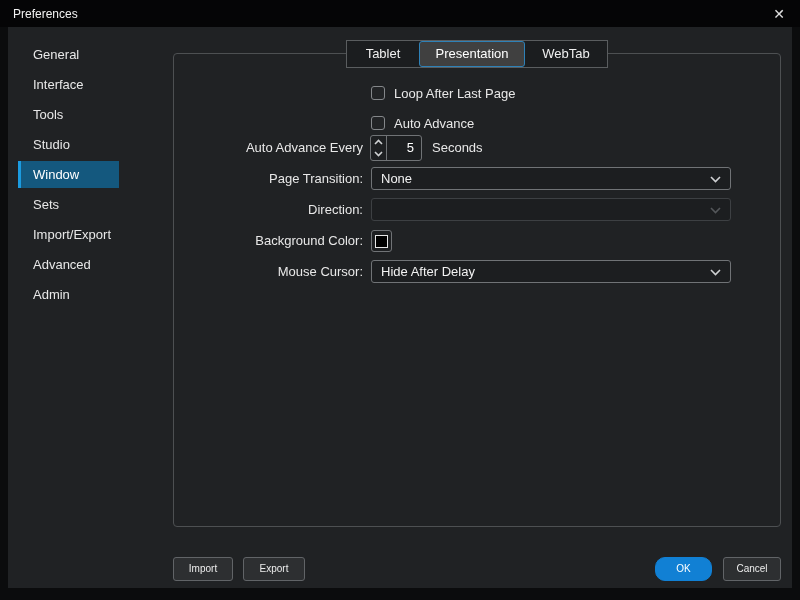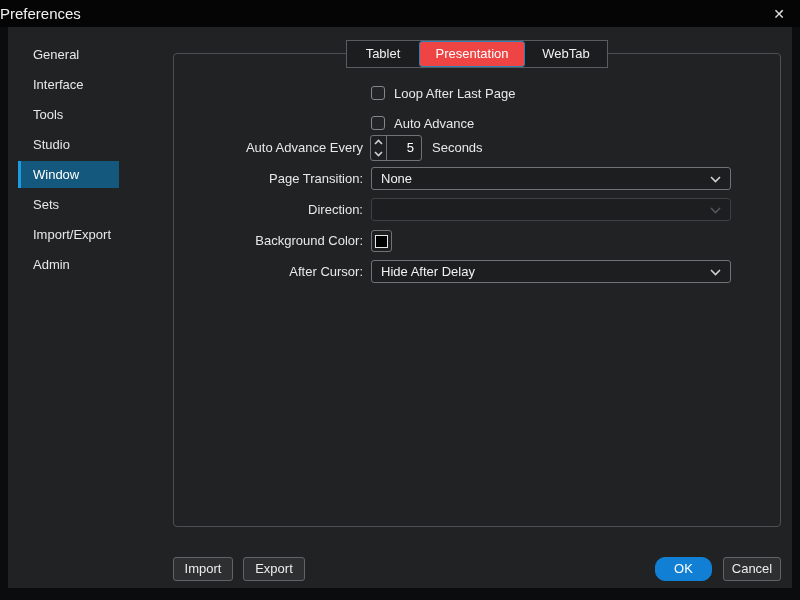--- a/index.html
+++ b/index.html
@@ -2,39 +2,39 @@
 <html><head>
 <meta charset="utf-8">
 <style>
   html,body{margin:0;padding:0;background:#000;}
   #window{position:relative;width:800px;height:600px;background:#0b0c0d;
     font-family:"Liberation Sans","DejaVu Sans",sans-serif;font-size:13px;color:#e8e8e8;
     overflow:hidden;}
   
   #titlebar{position:absolute;left:0;top:0;width:800px;height:27px;background:#050506;
     display:flex;align-items:center;}
-  #title{padding-left:0;color:#f2f2f2;font-size:15px;}
+  #title{padding-left:13px;color:#f2f2f2;font-size:12px;}
   #close-btn{position:absolute;right:10px;top:0;width:22px;height:27px;display:flex;
     align-items:center;justify-content:center;color:#e0e0e0;font-size:14px;cursor:default;}
   
   #body{position:absolute;left:8px;top:27px;width:784px;height:561px;background:#202224;}
   
   .sidebar{position:absolute;left:10px;top:14px;width:101px;}
   .sidebar-item{box-sizing:border-box;height:27px;line-height:27px;margin-bottom:3px;
     padding-left:15px;color:#e8e8e8;white-space:nowrap;cursor:default;}
   .sidebar-item.selected{background:#14587e;border-left:3px solid #1b9be0;padding-left:12px;color:#fff;}
   
   .panel{position:absolute;left:165px;top:26px;width:606px;height:472px;
     border:1px solid #4d5052;border-radius:4px;}
   
   .tabbar{box-sizing:border-box;position:absolute;left:338px;top:13px;width:262px;height:28px;
     background:#1b1d1f;border:1px solid #5a5d5f;border-radius:0;display:flex;z-index:2;}
   .tab{box-sizing:border-box;text-align:center;line-height:26px;color:#f0f0f0;cursor:default;}
   .tab.t0{width:72px;} .tab.t1{width:106px;} .tab.t2{width:82px;}
-  .tab.selected{background:#ef4444;border:1px solid #2e81b7;border-radius:3px;line-height:24px;color:#fff;}
+  .tab.selected{background:#404040;border:1px solid #2e81b7;border-radius:3px;line-height:24px;color:#fff;}
   
   .check-row{position:absolute;left:363px;display:flex;align-items:center;gap:9px;height:16px;}
   .checkbox{box-sizing:border-box;width:14px;height:14px;border:1px solid #84878a;
     border-radius:3px;background:#222426;}
   .field-label{position:absolute;left:135px;width:220px;text-align:right;color:#e8e8e8;}
   .spinner{box-sizing:border-box;position:absolute;left:362px;top:108px;width:52px;height:26px;
     border:1px solid #707376;border-radius:3px;display:flex;background:#1d1f21;}
   .spin-btns{width:15px;border-right:1px solid #707376;display:flex;flex-direction:column;}
   .spin-btn{flex:1;display:flex;align-items:center;justify-content:center;cursor:default;}
   .spin-value{flex:1;text-align:right;line-height:24px;padding-right:7px;color:#fff;}
@@ -45,21 +45,21 @@
   .dropdown .value{color:#f2f2f2;}
   .dropdown.disabled{border-color:#3d4043;}
   .dropdown.disabled .chev{stroke:#54575a;}
   .chev{stroke:#cfd1d3;fill:none;stroke-width:1.6;}
   .color-btn{box-sizing:border-box;position:absolute;left:363px;top:203px;width:21px;height:22px;
     border:1px solid #707376;border-radius:3px;display:flex;align-items:center;justify-content:center;
     background:#1d1f21;cursor:default;}
   .swatch{width:11px;height:11px;border:1px solid #e6e6e6;background:#000;}
   
   .btn{box-sizing:border-box;position:absolute;top:530px;height:24px;background:#2d2f31;
-    border:1px solid #616467;border-radius:3px;color:#ececec;font-size:13px;
+    border:1px solid #616467;border-radius:3px;color:#ececec;font-size:10px;
     text-align:center;line-height:21px;cursor:default;}
   #btn-import{left:165px;width:60px;}
   #btn-export{left:235px;width:62px;}
   #btn-ok{left:647px;width:57px;background:#1180d4;border-color:#1180d4;color:#fff;border-radius:10px;}
   #btn-cancel{left:715px;width:58px;}
 </style>
 </head>
 <body>
 
 <div id="window">
@@ -72,20 +72,21 @@
   <div id="body">
 
     <div class="sidebar">
       <div class="sidebar-item">General</div>
       <div class="sidebar-item">Interface</div>
       <div class="sidebar-item">Tools</div>
       <div class="sidebar-item">Studio</div>
       <div class="sidebar-item selected">Window</div>
       <div class="sidebar-item">Sets</div>
       <div class="sidebar-item">Import/Export</div>
+      <div class="sidebar-item">Advanced</div>
       <div class="sidebar-item">Admin</div>
     </div>
 
     <div class="panel"></div>
 
     <div class="tabbar">
       <div class="tab t0">Tablet</div>
       <div class="tab t1 selected">Presentation</div>
       <div class="tab t2">WebTab</div>
     </div>
@@ -135,21 +136,21 @@
             <polyline class="chev" points="1,1 5.5,5.5 10,1"></polyline>
           </svg>
       </span>
     </div>
 
     <div class="field-label" style="top:206px;">Background Color:</div>
     <div class="color-btn">
       <span class="swatch"></span>
     </div>
 
-    <div class="field-label" style="top:237px;">After Cursor:</div>
+    <div class="field-label" style="top:237px;">Mouse Cursor:</div>
     <div class="dropdown" style="top:233px;">
       <span class="value">Hide After Delay</span>
       <span>
         <svg width="11" height="7" viewBox="0 0 11 7">
             <polyline class="chev" points="1,1 5.5,5.5 10,1"></polyline>
           </svg>
       </span>
     </div>
 
     <div class="btn" id="btn-import">Import</div>

